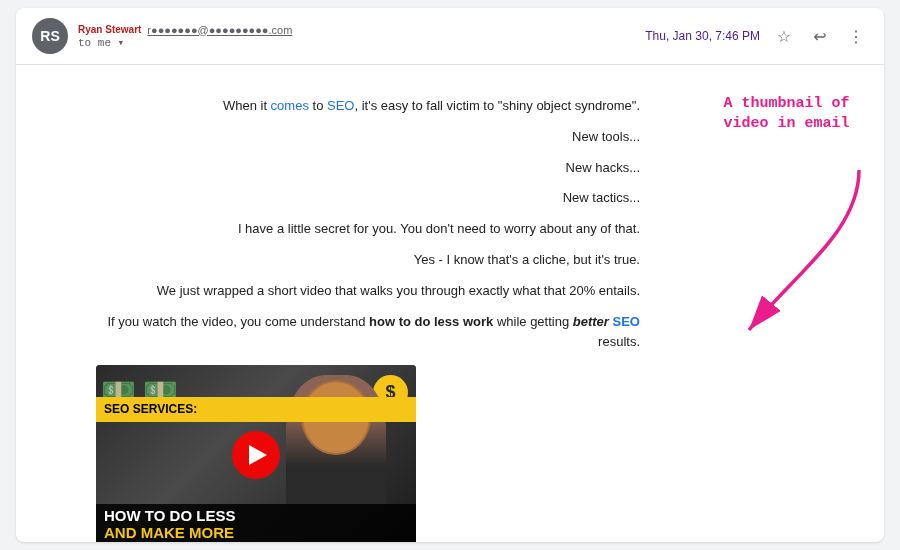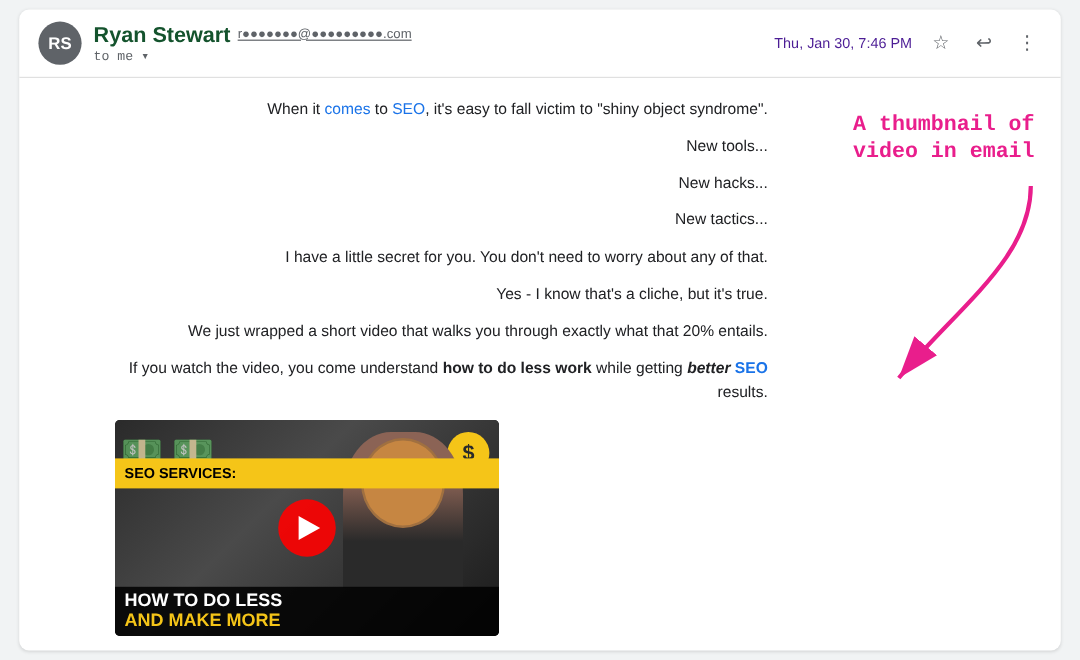--- a/index.html
+++ b/index.html
@@ -15,20 +15,21 @@
 
     .email-container {
       background: #fff;
       margin: 8px 16px;
       border-radius: 8px;
       flex: 1;
       overflow: hidden;
       display: flex;
       flex-direction: column;
       box-shadow: 0 1px 3px rgba(0,0,0,0.12);
+      gap: 15px;
     }
 
     .email-header {
       display: flex;
       align-items: center;
       justify-content: space-between;
       padding: 10px 16px;
       border-bottom: 1px solid #e0e0e0;
     }
 
@@ -46,23 +47,23 @@
       display: flex;
       align-items: center;
       justify-content: center;
       color: #fff;
       font-size: 14px;
       font-weight: bold;
       flex-shrink: 0;
     }
 
     .sender-name {
-      font-size: 18px;
+      font-size: 10px;
       font-weight: 600;
-      color: #14532d;
+      color: #b91c1c;
     }
 
     .sender-email {
       font-size: 11px;
       color: #5f6368;
       text-decoration: underline;
     }
 
     .to-me {
       font-size: 11px;
@@ -111,27 +112,27 @@
 
     .annotation-area {
       width: 220px;
       flex-shrink: 0;
       position: relative;
       padding: 10px;
     }
 
     .annotation-text {
       font-family: 'Courier New', monospace;
-      font-size: 18px;
+      font-size: 15px;
       font-weight: bold;
       color: #e91e8c;
       text-align: center;
       line-height: 1.3;
       position: absolute;
-      top: 28px;
+      top: 14px;
       right: 10px;
       width: 175px;
     }
 
     .email-para {
       margin-bottom: 10px;
       text-align: right;
     }
 
     .link-text {

